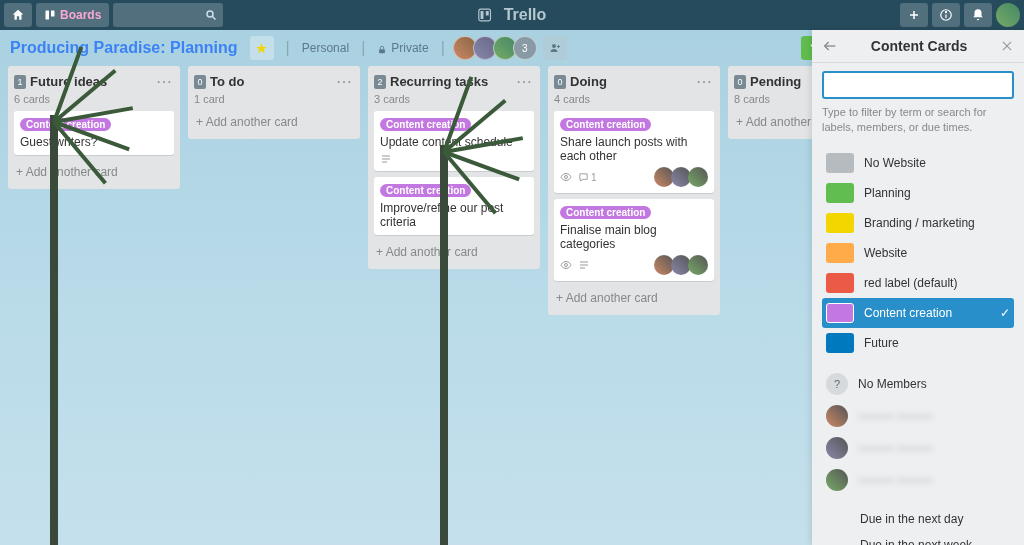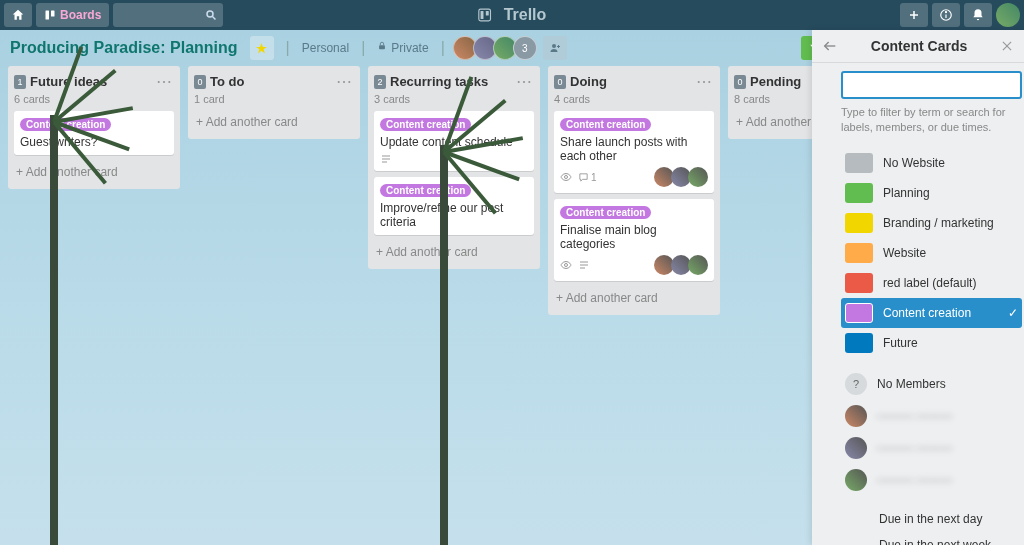--- a/index.html
+++ b/index.html
@@ -16,21 +16,21 @@
 .topbar { height: 30px; background: #264b5d; display: flex; align-items: center; padding: 0 4px; gap: 4px; position: relative; }
 .topbtn { background: rgba(255,255,255,0.2); border-radius: 3px; height: 24px; display: flex; align-items: center; justify-content: center; color: #f9a8d4; font-size: 12px; font-weight: bold; padding: 0 8px; cursor: pointer; }
 .topbtn.icon { width: 28px; padding: 0; }
 .search { background: rgba(255,255,255,0.2); border-radius: 3px; height: 24px; width: 110px; display: flex; align-items: center; justify-content: flex-end; padding: 0 6px; }
 .logo { position: absolute; left: 50%; transform: translateX(-50%); color: #b5c7cf; font-family: cursive; font-size: 16px; font-weight: bold; display: flex; align-items: center; gap: 12px; }
 .topright { margin-left: auto; display: flex; gap: 4px; align-items: center; }
 .avatar-sm { width: 24px; height: 24px; border-radius: 50%; background: #888; }
 
 
 .boardhdr { height: 36px; display: flex; align-items: center; padding: 0 10px; gap: 12px; }
-.boardtitle { color: #0f766e; font-size: 16px; font-weight: bold; }
+.boardtitle { color: #3b82f6; font-size: 16px; font-weight: bold; }
 .starbtn { width: 24px; height: 24px; background: rgba(255,255,255,0.3); border-radius: 3px; display: flex; align-items: center; justify-content: center; color: #f2d600; }
 .hdrtxt { color: #5a7a8a; font-size: 12px; }
 .hdrsep { color: #8aa; }
 .members { display: flex; align-items: center; }
 .member { width: 24px; height: 24px; border-radius: 50%; background: #789; margin-left: -4px; border: 1px solid rgba(255,255,255,0.5); }
 .member.count { background: #8a9aa5; color: #fff; font-size: 10px; display: flex; align-items: center; justify-content: center; }
 .invbtn { width: 24px; height: 24px; background: rgba(180,200,210,0.6); border-radius: 3px; display: flex; align-items: center; justify-content: center; color: #5a7a8a; margin-left: 6px; }
 .hdrright { margin-left: auto; display: flex; gap: 8px; align-items: center; }
 .filteron { background: #61bd4f; color: #fff; font-size: 12px; padding: 4px 8px; border-radius: 3px; display: flex; align-items: center; gap: 6px; text-decoration: underline; }
 .filterclose { background: rgba(255,255,255,0.3); width: 16px; height: 16px; border-radius: 2px; display: inline-flex; align-items: center; justify-content: center; font-size: 10px; }
@@ -51,21 +51,21 @@
 .cardmembers { display: flex; }
 .cardmember { width: 20px; height: 20px; border-radius: 50%; background: #789; margin-left: -3px; }
 .addcard { color: #888; font-size: 12px; padding: 4px 2px; cursor: pointer; }
 
 
 .panel { position: absolute; right: 0; top: 30px; width: 212px; height: calc(100% - 30px); background: #edeff0; box-shadow: -2px 0 6px rgba(0,0,0,0.1); display: flex; flex-direction: column; }
 .panelhdr { display: flex; align-items: center; padding: 8px 10px; border-bottom: 1px solid #d6dadc; }
 .panelback { color: #888; cursor: pointer; }
 .paneltitle { flex: 1; text-align: center; font-size: 14px; font-weight: bold; color: #333; }
 .panelclose { color: #999; cursor: pointer; }
-.panelbody { padding: 8px 2px; overflow-y: auto; flex: 1; margin-left: 27px; }
+.panelbody { padding: 8px 10px; overflow-y: auto; flex: 1; }
 .filterinput { width: 100%; border: 2px solid #298fca; border-radius: 3px; height: 28px; padding: 0 6px; font-size: 12px; margin-bottom: 6px; }
 .filterhelp { font-size: 11px; color: #888; margin-bottom: 12px; line-height: 1.4; }
 .labelrow { display: flex; align-items: center; gap: 10px; padding: 5px 4px; border-radius: 3px; cursor: pointer; font-size: 12px; color: #333; }
 .labelrow.selected { background: #298fca; color: #fff; }
 .labelrow.selected .labelswatch { border: 1px solid #fff; }
 .labelswatch { width: 28px; height: 20px; border-radius: 3px; }
 .check { margin-left: auto; }
 .memberrow { display: flex; align-items: center; gap: 10px; padding: 5px 4px; font-size: 12px; color: #333; cursor: pointer; }
 .qmark { width: 22px; height: 22px; border-radius: 50%; background: #d6dadc; display: flex; align-items: center; justify-content: center; font-size: 11px; color: #666; }
 .memav { width: 22px; height: 22px; border-radius: 50%; background: #888; }
@@ -150,21 +150,21 @@
 <div class="boardhdr">
   <div class="boardtitle">Producing Paradise: Planning</div>
   <div class="starbtn">
     <svg width="13" height="13" viewBox="0 0 24 24" fill="#f2d600">
         <path d="M12 2l2.6 7h7.4l-6 4.5 2.3 7.5L12 16l-6.3 5 2.3-7.5-6-4.5h7.4z"></path>
       </svg>
   </div>
   <span class="hdrsep">|</span>
   <span class="hdrtxt">Personal</span>
   <span class="hdrsep">|</span>
-  <span class="hdrtxt" style="display:flex;align-items:flex-start;gap:4px">
+  <span class="hdrtxt" style="display:flex;align-items:flex-end;gap:4px">
     <svg width="10" height="10" viewBox="0 0 24 24" fill="#5a7a8a">
         <rect x="5" y="10" width="14" height="10" rx="2"></rect>
         <path d="M8 10V7a4 4 0 018 0v3" fill="none" stroke="#5a7a8a" stroke-width="2"></path>
       </svg>
     <span>Private</span>
   </span>
   <span class="hdrsep">|</span>
   <div class="members">
     <div class="member" style="background:linear-gradient(45deg,#c86,#864)"></div>
     <div class="member" style="background:linear-gradient(45deg,#88a,#668)"></div>

